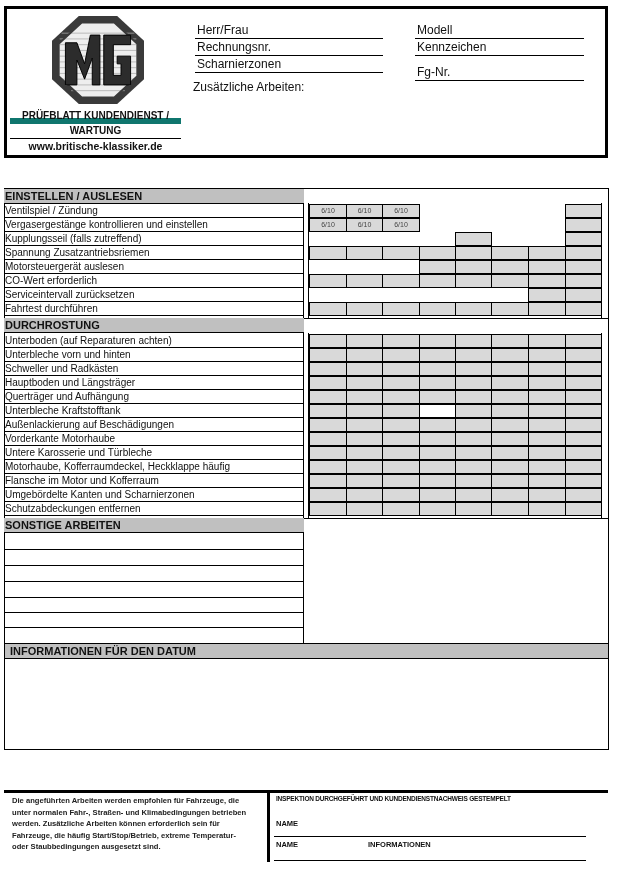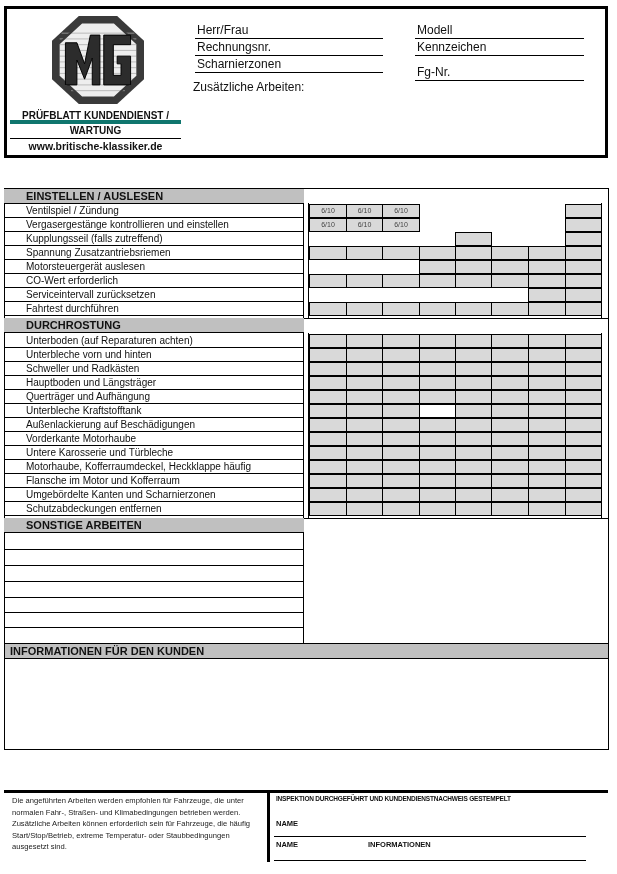--- a/index.html
+++ b/index.html
@@ -3,49 +3,49 @@
 <meta charset="utf-8">
 <style>
   * { box-sizing: border-box; margin: 0; padding: 0; }
   body { width: 617px; height: 874px; background: #fff; font-family: "Liberation Sans", sans-serif; color: #111; position: relative; overflow: hidden; }
   .abs { position: absolute; }
 
   
   .header-box { left: 4px; top: 6px; width: 604px; height: 152px; border: 3px solid #000; }
   .logo { left: 50px; top: 14px; width: 96px; height: 92px; }
   .title-line { left: 10px; width: 171px; font-size: 10px; font-weight: bold; text-align: center; }
-  .t1 { top: 110px; height: 14px; border-bottom: 4px solid #0f766e; }
+  .t1 { top: 110px; height: 14px; border-bottom: 6px solid #0f766e; }
   .t2 { top: 125px; height: 14px; border-bottom: 1px solid #000; }
   .t3 { top: 140px; height: 14px; font-size: 10.5px; }
   .field { font-size: 12px; height: 17px; line-height: 16px; padding-left: 2px; border-bottom: 1px solid #000; }
   .field.l { left: 195px; width: 188px; }
   .field.r { left: 415px; width: 169px; }
   .extra { left: 193px; top: 80px; font-size: 12px; }
 
   
   .main-box { left: 4px; top: 188px; width: 605px; height: 456px; border: 1px solid #000; }
   .left-col { left: 4px; top: 188px; width: 300px; }
   .divider-v { left: 303px; top: 188px; width: 1px; height: 456px; background: #000; }
-  .row { position: absolute; left: 0; width: 300px; height: 14px; font-size: 10px; line-height: 14px; padding-left: 22px; border-bottom: 1px solid #000; white-space: nowrap; }
+  .row { position: absolute; left: 0; width: 300px; height: 14px; font-size: 10px; line-height: 14px; padding-left: 1px; border-bottom: 1px solid #000; white-space: nowrap; }
   .sec { background: #c0c0c0; font-weight: bold; font-size: 11px; height: 15px; line-height: 15px; }
   .cell { position: absolute; height: 14px; background: #d9d9d9; border: 1px solid #000; font-size: 7px; text-align: center; line-height: 12px; color: #444; }
   .cell.white { background: #fff; }
   .frame { position: absolute; left: 308px; width: 294px; border-left: 1px solid #000; border-right: 1px solid #000; }
   .sec-divider { position: absolute; left: 304px; width: 305px; height: 1px; background: #000; }
 
   .blank-row { position: absolute; left: 4px; width: 300px; height: 16px; border-bottom: 1px solid #000; }
 
   
   .info-box { left: 4px; top: 643px; width: 605px; height: 107px; border: 1px solid #000; }
   .info-head { left: 5px; top: 644px; width: 603px; height: 15px; background: #c0c0c0; font-weight: bold; font-size: 11px; line-height: 15px; padding-left: 5px; border-bottom: 1px solid #000; }
 
   
   .foot-bar { left: 4px; top: 790px; width: 604px; height: 3px; background: #000; }
   .foot-vbar { left: 267px; top: 790px; width: 3px; height: 72px; background: #000; }
-  .disclaimer { left: 12px; top: 795px; width: 240px; font-size: 7.6px; font-weight: normal; line-height: 11.5px; color: #222; }
+  .disclaimer { left: 12px; top: 795px; width: 240px; font-size: 7.6px; font-weight: bold; line-height: 11.5px; color: #222; }
   .insp { left: 276px; top: 795px; font-size: 6.5px; font-weight: bold; letter-spacing: -0.2px; }
   .f-label { font-size: 7.5px; font-weight: bold; }
   .f-line { left: 274px; width: 312px; height: 1px; background: #000; }
 </style>
 </head>
 <body>
 
 <div class="abs header-box"></div>
 <svg class="abs logo" viewBox="0 0 100 96">
   <polygon points="30,2 70,2 98,28 98,68 70,94 30,94 2,68 2,28" fill="#3a3a3a"></polygon>
@@ -269,21 +269,21 @@
   </div>
 
 <div class="blank-row" style="top:534px"></div>
 <div class="blank-row" style="top:550px"></div>
 <div class="blank-row" style="top:566px"></div>
 <div class="blank-row" style="top:582px"></div>
 <div class="blank-row" style="top:597px"></div>
 <div class="blank-row" style="top:612px"></div>
 
 <div class="abs info-box"></div>
-<div class="abs info-head">INFORMATIONEN FÜR DEN KUNDEN</div>
+<div class="abs info-head">INFORMATIONEN FÜR DEN DATUM</div>
 
 <div class="abs foot-bar"></div>
 <div class="abs foot-vbar"></div>
 <div class="abs disclaimer">Die angeführten Arbeiten werden empfohlen für Fahrzeuge, die unter normalen Fahr-, Straßen- und Klimabedingungen betrieben werden. Zusätzliche Arbeiten können erforderlich sein für Fahrzeuge, die häufig Start/Stop/Betrieb, extreme Temperatur- oder Staubbedingungen ausgesetzt sind.</div>
 <div class="abs insp">INSPEKTION DURCHGEFÜHRT UND KUNDENDIENSTNACHWEIS GESTEMPELT</div>
 <div class="abs f-label" style="left:276px;top:819px">NAME</div>
 <div class="abs f-line" style="top:836px"></div>
 <div class="abs f-label" style="left:276px;top:840px">NAME</div>
 <div class="abs f-label" style="left:368px;top:840px">INFORMATIONEN</div>
 <div class="abs f-line" style="top:860px"></div>

